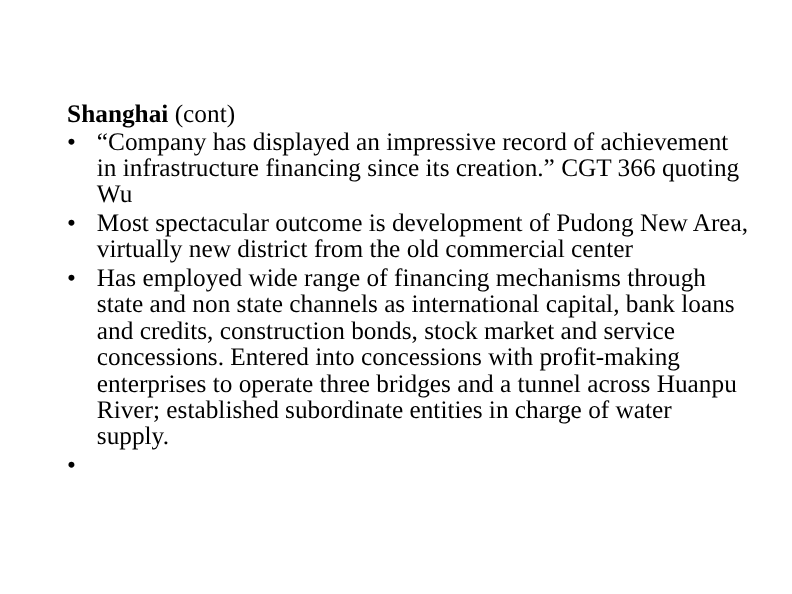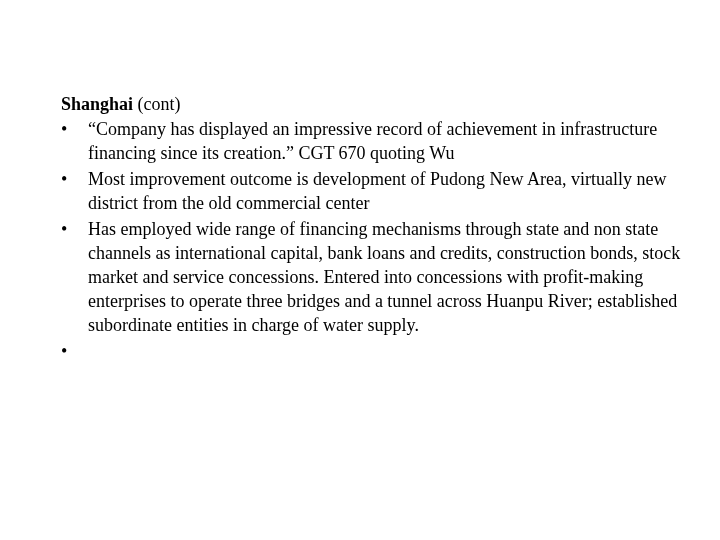--- a/index.html
+++ b/index.html
@@ -9,21 +9,21 @@
       position: relative;
       overflow: hidden;
       font-family: "Liberation Serif", "DejaVu Serif", serif;
       color: #000000;
     }
     .slide-body {
       position: absolute;
       left: 61px;
       top: 92px;
       width: 620px;
-      font-size: 18px;
+      font-size: 23px;
       line-height: 24px;
     }
     .heading { margin: 0 0 1px 0; }
     .heading b { font-weight: bold; }
     ul.bullets { list-style: none; margin: 0; padding: 0; }
     ul.bullets li {
       position: relative;
       padding-left: 27px;
       margin-bottom: 2px;
     }
@@ -36,25 +36,25 @@
     }
   </style>
 </head>
 <body>
 
 <div class="slide-body">
   <p class="heading"><b>Shanghai</b><span> (cont)</span></p>
   <ul class="bullets">
     <li>
       <span class="bullet">•</span>
-      <span>“Company has displayed an impressive record of achievement in infrastructure financing since its creation.” CGT 670 quoting Wu</span>
+      <span>“Company has displayed an impressive record of achievement in infrastructure financing since its creation.” CGT 366 quoting Wu</span>
     </li>
     <li>
       <span class="bullet">•</span>
-      <span>Most improvement outcome is development of Pudong New Area, virtually new district from the old commercial center</span>
+      <span>Most spectacular outcome is development of Pudong New Area, virtually new district from the old commercial center</span>
     </li>
     <li>
       <span class="bullet">•</span>
       <span>Has employed wide range of financing mechanisms through state and non state channels as international capital, bank loans and credits, construction bonds, stock market and service concessions. Entered into concessions with profit-making enterprises to operate three bridges and a tunnel across Huanpu River; established subordinate entities in charge of water supply.</span>
     </li>
     <li>
       <span class="bullet">•</span>
     </li>
   </ul>
 </div>

